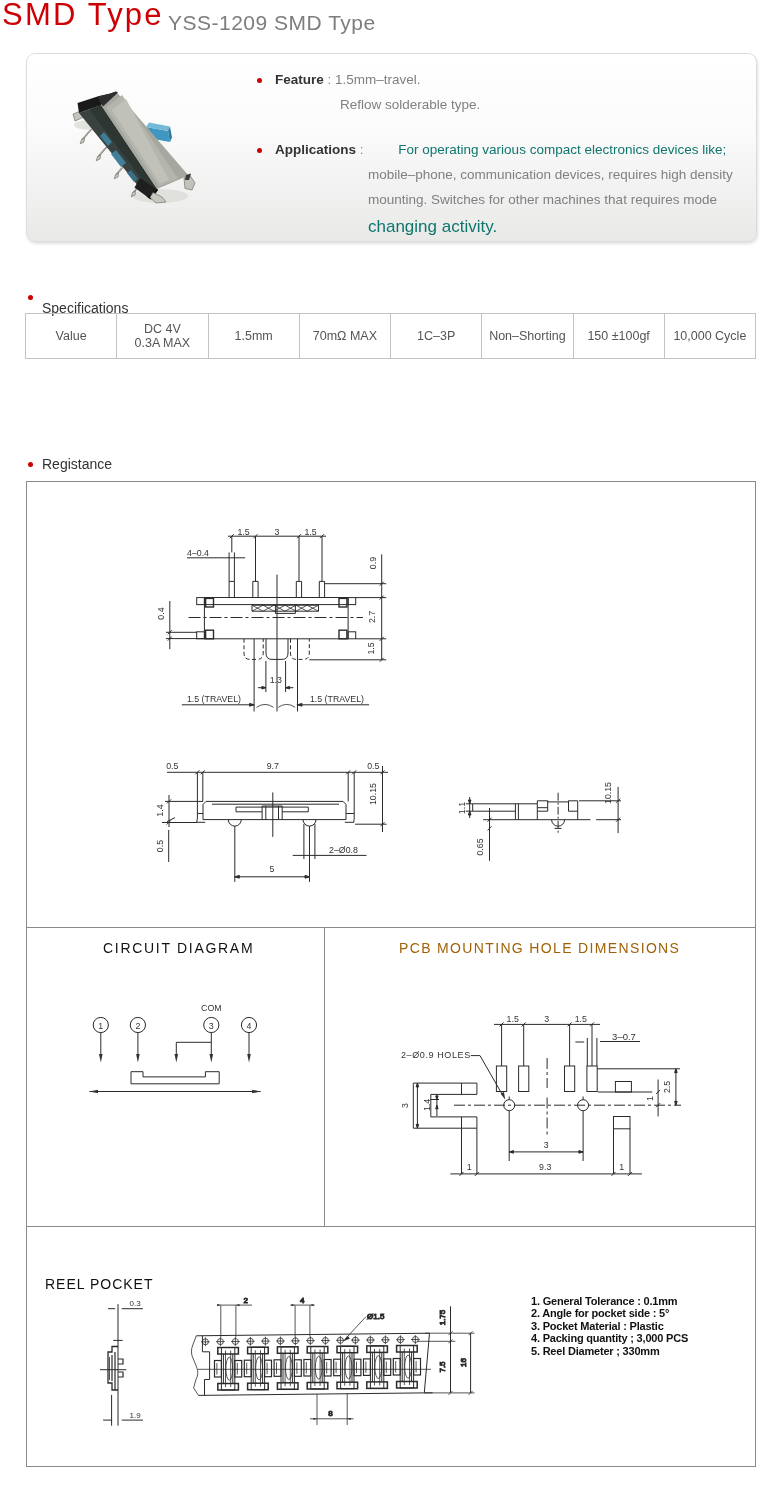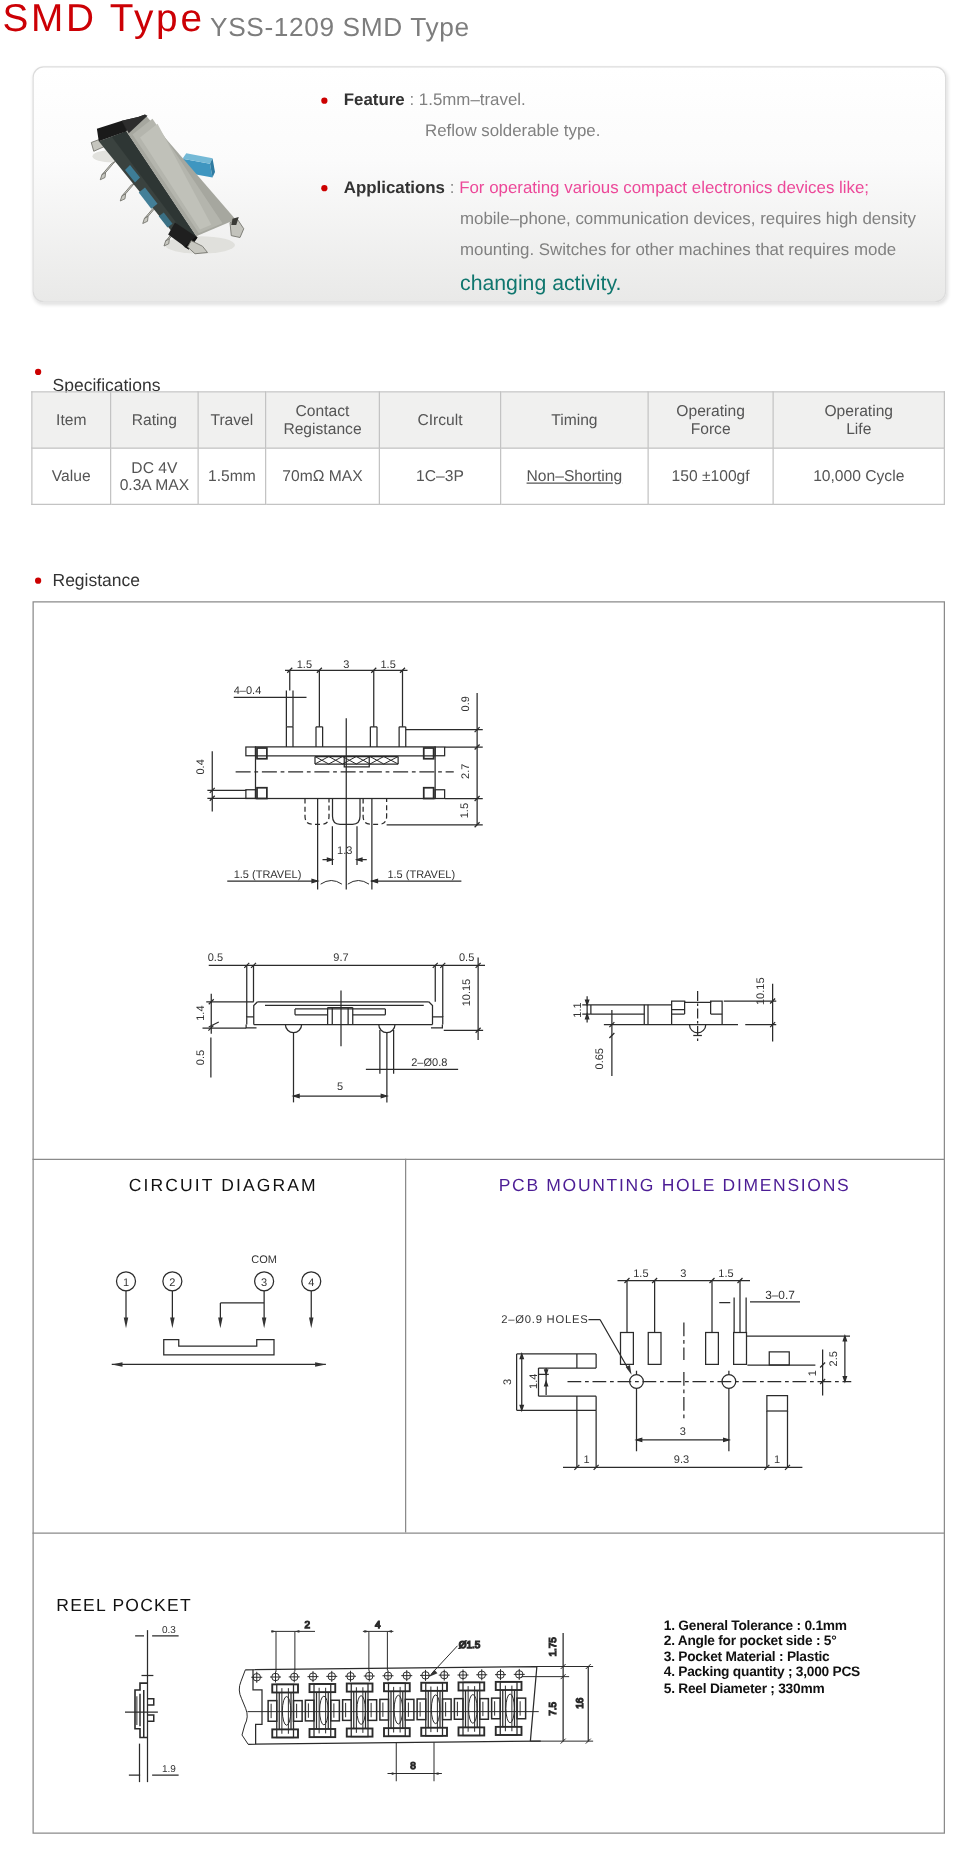--- a/index.html
+++ b/index.html
@@ -66,63 +66,53 @@
 
     <polygon points="184,178 190,175.5 195,183 192,190 185,188.5" fill="#c3c3bc" stroke="#73736d" stroke-width="0.7"></polygon>
     <polygon points="186,175 191,173.5 189,180 185,180" fill="#3a3a36"></polygon>
   </g>
 </svg>
 
 <div class="bullet" style="left:257px; top:78px;"></div>
 <div class="abs" style="left:275px; top:72px; font-size:13.5px; color:#333;"><b>Feature</b> <span style="color:#888;">:</span> <span style="color:#808080;">1.5mm–travel.</span></div>
 <div class="abs" style="left:340px; top:97px; font-size:13.5px; color:#808080;">Reflow solderable type.</div>
 <div class="bullet" style="left:257px; top:148px;"></div>
-<div class="abs" style="left:275px; top:142px; font-size:13.5px; color:#333;"><b>Applications</b> <span style="color:#888;">:</span> <span style="color:#ec4899;">For operating various compact electronics devices like;</span></div>
+<div class="abs" style="left:275px; top:142px; font-size:13.5px; color:#333;"><b>Applications</b> <span style="color:#888;">:</span> <span style="color:#0f766e;margin-left:31px;">For operating various compact electronics devices like;</span></div>
 <div class="abs" style="left:368px; top:167px; font-size:13.5px; color:#808080;">mobile–phone, communication devices, requires high density</div>
 <div class="abs" style="left:368px; top:192px; font-size:13.5px; color:#808080;">mounting. Switches for other machines that requires mode</div>
 <div class="abs" style="left:368px; top:217px; font-size:17px; color:#0f766e;">changing activity.</div>
 
 <div class="bullet" style="left:28px; top:295px;"></div>
 <div class="sechead" style="left:42px; top:300px;">Specifications</div>
 
 <table class="abs" style="left:25px; top:313px; width:731px; table-layout:fixed; border-collapse:collapse; font-size:12.5px; color:#555; text-align:center;">
   <tbody>
-      <tr style="background:#f0f0ef; height:45px;">
-    <td style="border:1px solid #c3c3c3; width:63px;">Item</td>
-    <td style="border:1px solid #c3c3c3; width:70px;">Rating</td>
-    <td style="border:1px solid #c3c3c3; width:54px;">Travel</td>
-    <td style="border:1px solid #c3c3c3; width:91px;">Contact<br>Registance</td>
-    <td style="border:1px solid #c3c3c3; width:97px;">CIrcult</td>
-    <td style="border:1px solid #c3c3c3; width:118px;">Timing</td>
-    <td style="border:1px solid #c3c3c3; width:100px;">Operating<br>Force</td>
-    <td style="border:1px solid #c3c3c3; width:137px;">Operating<br>Life</td>
-  </tr>
   <tr style="height:45px;">
     <td style="border:1px solid #c3c3c3;">Value</td>
     <td style="border:1px solid #c3c3c3;">DC 4V<br>0.3A MAX</td>
     <td style="border:1px solid #c3c3c3;">1.5mm</td>
     <td style="border:1px solid #c3c3c3;">70mΩ MAX</td>
     <td style="border:1px solid #c3c3c3;">1C–3P</td>
-    <td style="border:1px solid #c3c3c3;text-decoration:underline;">Non–Shorting</td>
+    <td style="border:1px solid #c3c3c3;">Non–Shorting</td>
     <td style="border:1px solid #c3c3c3;">150 ±100gf</td>
     <td style="border:1px solid #c3c3c3;">10,000 Cycle</td>
   </tr>
 </tbody>
   </table>
 
 <div class="bullet" style="left:28px; top:462px;"></div>
 <div class="sechead" style="left:42px; top:456px;">Registance</div>
 
 <div class="abs" style="left:26px; top:481px; width:730px; height:986px; border:1px solid #8a8a8a;"></div>
 <div class="abs" style="left:26px; top:927px; width:730px; height:1px; background:#8a8a8a;"></div>
 <div class="abs" style="left:26px; top:1226px; width:730px; height:1px; background:#8a8a8a;"></div>
 <div class="abs" style="left:324px; top:927px; width:1px; height:299px; background:#8a8a8a;"></div>
 
 <div class="abs" style="left:103px; top:940px; font-size:14px; color:#111; letter-spacing:1.7px;">CIRCUIT DIAGRAM</div>
-<div class="abs" style="left:399px; top:940px; font-size:14px; color:#4c1d95; letter-spacing:1.35px;">PCB MOUNTING HOLE DIMENSIONS</div>
+<div class="abs" style="left:399px; top:940px; font-size:14px; color:#a16207; letter-spacing:1.35px;">PCB MOUNTING HOLE DIMENSIONS</div>
 <div class="abs" style="left:45px; top:1239px; font-size:14px; color:#111; letter-spacing:1px;margin-top:37px;">REEL POCKET</div>
 
 <svg id="dA" style="left:150px; top:510px;" width="270" height="210" viewBox="150 510 270 210">
   <g class="ln">
 
     <path d="M228,536.2 H326"></path>
     <path d="M229.8,538.2 L233.8,534.2 M253.5,538.2 L257.5,534.2 M297,538.2 L301,534.2 M320,538.2 L324,534.2"></path>
 
     <path d="M231.8,536.2 V552.4 M255.5,536.2 V581.4 M299,536.2 V581.4 M322,536.2 V581.4"></path>
 

